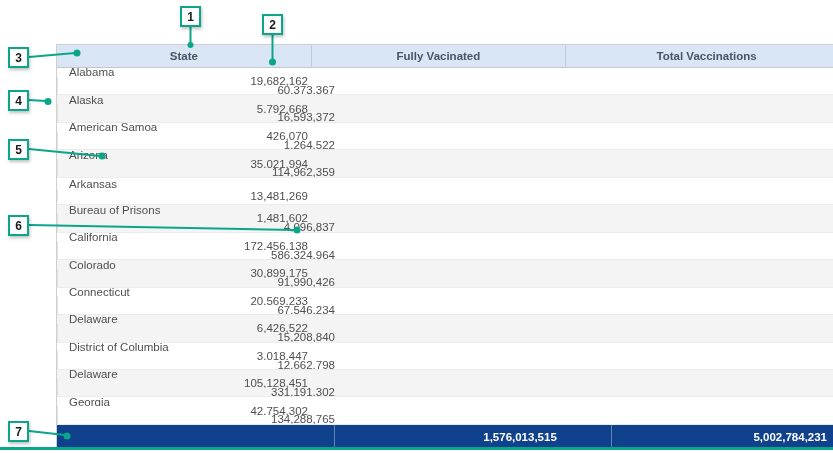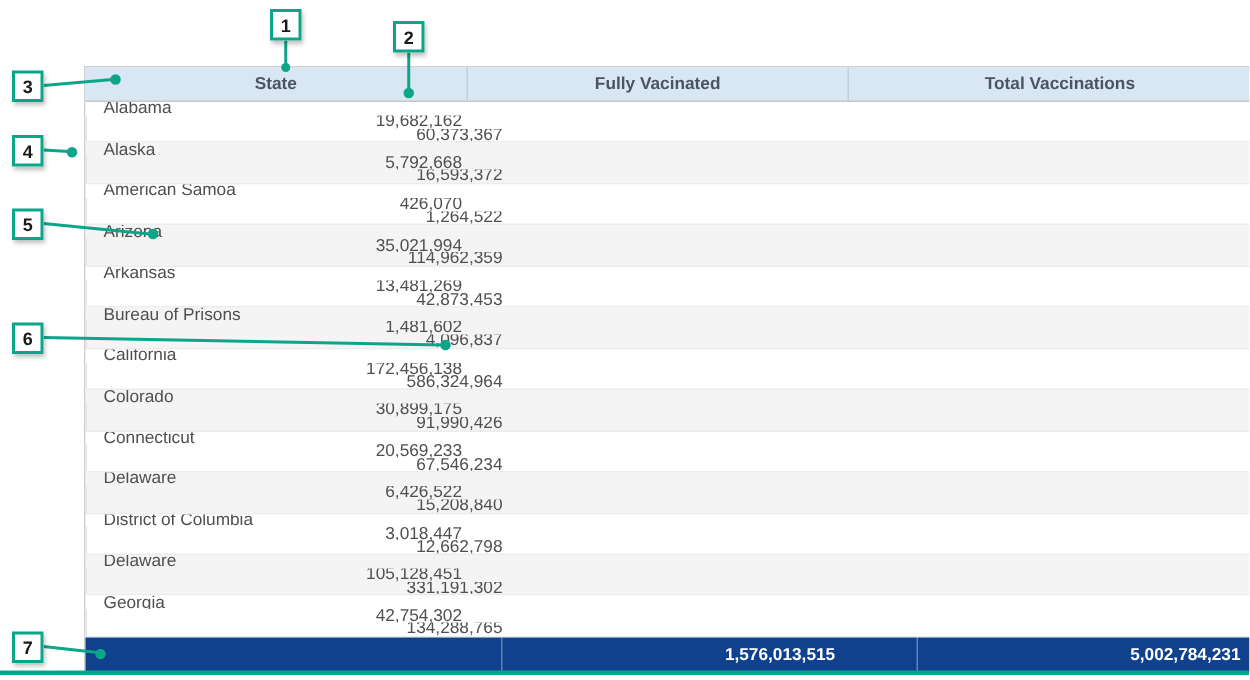--- a/index.html
+++ b/index.html
@@ -118,21 +118,20 @@
           <div class="td c3 col-num">1,264,522</div>
         </div>
         <div class="trow">
           <div class="td c1 col-state">Arizona</div>
           <div class="td c2 col-num">35,021,994</div>
           <div class="td c3 col-num">114,962,359</div>
         </div>
         <div class="trow">
           <div class="td c1 col-state">Arkansas</div>
           <div class="td c2 col-num">13,481,269</div>
-          <div class="td c3 col-num">42,873,453</div>
         </div>
         <div class="trow">
           <div class="td c1 col-state">Bureau of Prisons</div>
           <div class="td c2 col-num">1,481,602</div>
           <div class="td c3 col-num">4,096,837</div>
         </div>
         <div class="trow">
           <div class="td c1 col-state">California</div>
           <div class="td c2 col-num">172,456,138</div>
           <div class="td c3 col-num">586,324,964</div>

